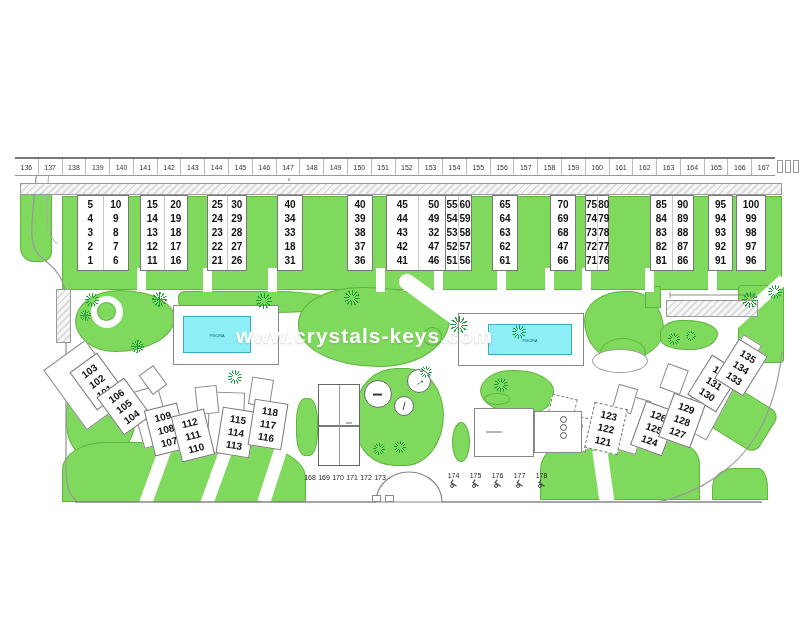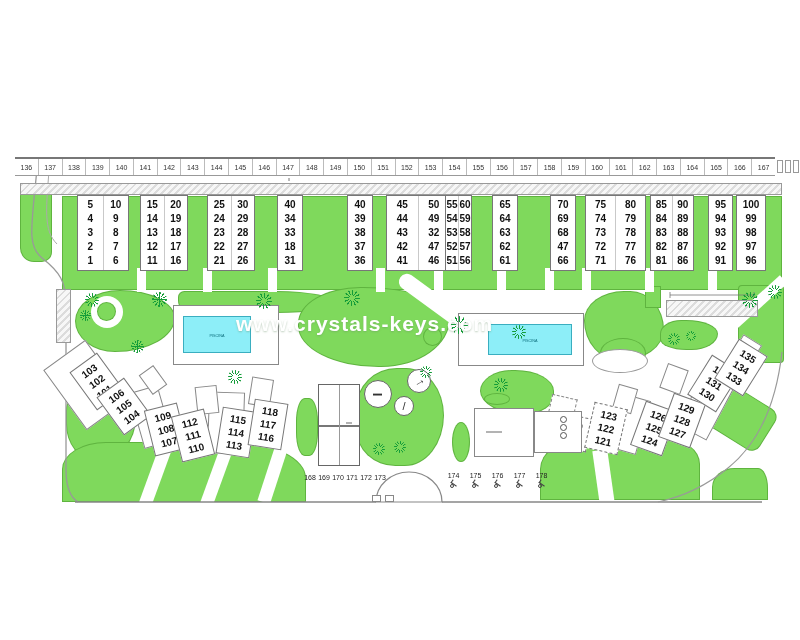--- a/index.html
+++ b/index.html
@@ -16,28 +16,28 @@
          border-top:2px solid #777;border-bottom:1px solid #999;background:#fff;z-index:3;box-sizing:border-box}
   .pcell{flex:1;display:flex;align-items:center;justify-content:center;font-size:7px;color:#333;
          border-left:1px solid #bbb;min-width:0}
   .pcell:first-of-type{border-left:none}
   .slot{position:absolute;width:6px;height:13px;background:#fff;border:1px solid #999;z-index:3;box-sizing:border-box}
   
   .ublocks .ublock{position:absolute;top:195px;height:76px;background:#fff;border:1px solid #777;
                    display:flex;z-index:4;box-sizing:border-box}
   .ublocks .ublock:nth-of-type(1){left:77px;width:52px}
   .ublocks .ublock:nth-of-type(2){left:140px;width:48px}
-  .ublocks .ublock:nth-of-type(3){left:207px;width:48px}
+  .ublocks .ublock:nth-of-type(3){left:207px;width:40px}
   .ublocks .ublock:nth-of-type(4){left:277px;width:26px}
   .ublocks .ublock:nth-of-type(5){left:347px;width:26px}
   .ublocks .ublock:nth-of-type(6){left:386px;width:64px}
   .ublocks .ublock:nth-of-type(7){left:445px;width:27px}
   .ublocks .ublock:nth-of-type(8){left:492px;width:26px}
   .ublocks .ublock:nth-of-type(9){left:550px;width:26px}
-  .ublocks .ublock:nth-of-type(10){left:585px;width:61px}
+  .ublocks .ublock:nth-of-type(10){left:585px;width:24px}
   .ublocks .ublock:nth-of-type(11){left:650px;width:44px}
   .ublocks .ublock:nth-of-type(12){left:708px;width:25px}
   .ublocks .ublock:nth-of-type(13){left:736px;width:30px}
   .ucol{flex:1;display:flex;flex-direction:column;justify-content:space-evenly;align-items:center}
   .ucol + .ucol{border-left:1px solid #c9c9c9}
   .unum{font-size:10px;font-weight:bold;line-height:1;color:#111}
   
   .lblock{position:absolute;width:34px;background:#fff;border:1px solid #777;z-index:5;
           padding:3px 0;text-align:center;box-sizing:border-box}
   .lblock .unum{font-size:10px;font-weight:bold;line-height:1.3}
@@ -68,21 +68,21 @@
   
   .pcirc{position:absolute;background:#fff;border:1px solid #666;border-radius:50%;z-index:5;
          display:flex;align-items:center;justify-content:center;color:#333;box-sizing:border-box}
   .pc1::before{content:"I";font-weight:bold;font-size:13px;transform:rotate(90deg)}
   .pc2::before{content:"\2192";font-size:12px;transform:rotate(-30deg)}
   .pc3::before{content:"/";font-size:11px}
   
   .palm{position:absolute;border-radius:50%;z-index:6;
         background:repeating-conic-gradient(from 0deg,#149c39 0deg 10deg,rgba(0,0,0,0) 10deg 30deg)}
   
-  .watermark{position:absolute;left:236px;top:312px;font-size:21px;font-weight:bold;letter-spacing:1px;
+  .watermark{position:absolute;left:236px;top:324px;font-size:21px;font-weight:bold;letter-spacing:1px;
              color:#fff;text-shadow:0 1px 2px rgba(100,140,100,.4);z-index:9;white-space:nowrap}
   
   .bp-left{position:absolute;left:303px;top:474px;display:flex;z-index:4}
   .bp-left .bpn{width:14px;font-size:7px;color:#222;text-align:center}
   .bp-right{position:absolute;left:445px;top:472px;display:flex;gap:5px;z-index:4}
   .bpr-cell{width:17px;text-align:center}
   .bpr-cell .bpn{font-size:7px;color:#222}
   .moto{width:9px;height:8px;margin:1px auto 0;position:relative}
   .moto::before{content:"";position:absolute;left:1px;bottom:0;width:4px;height:4px;border:1px solid #444;
                 border-radius:50%;box-sizing:border-box}

